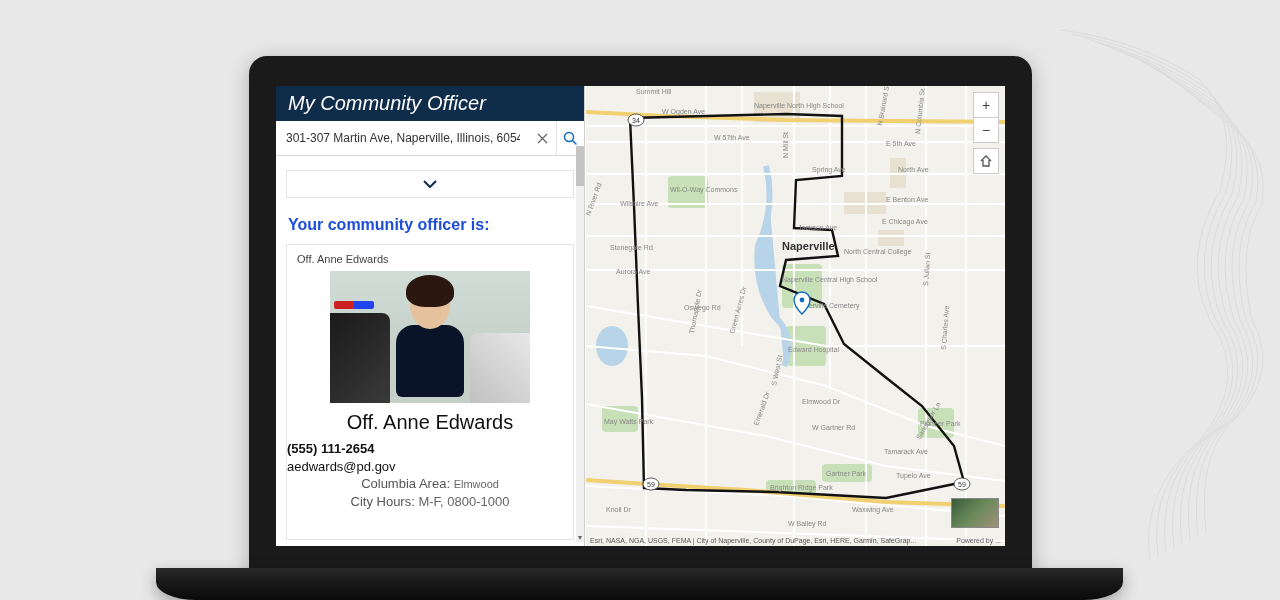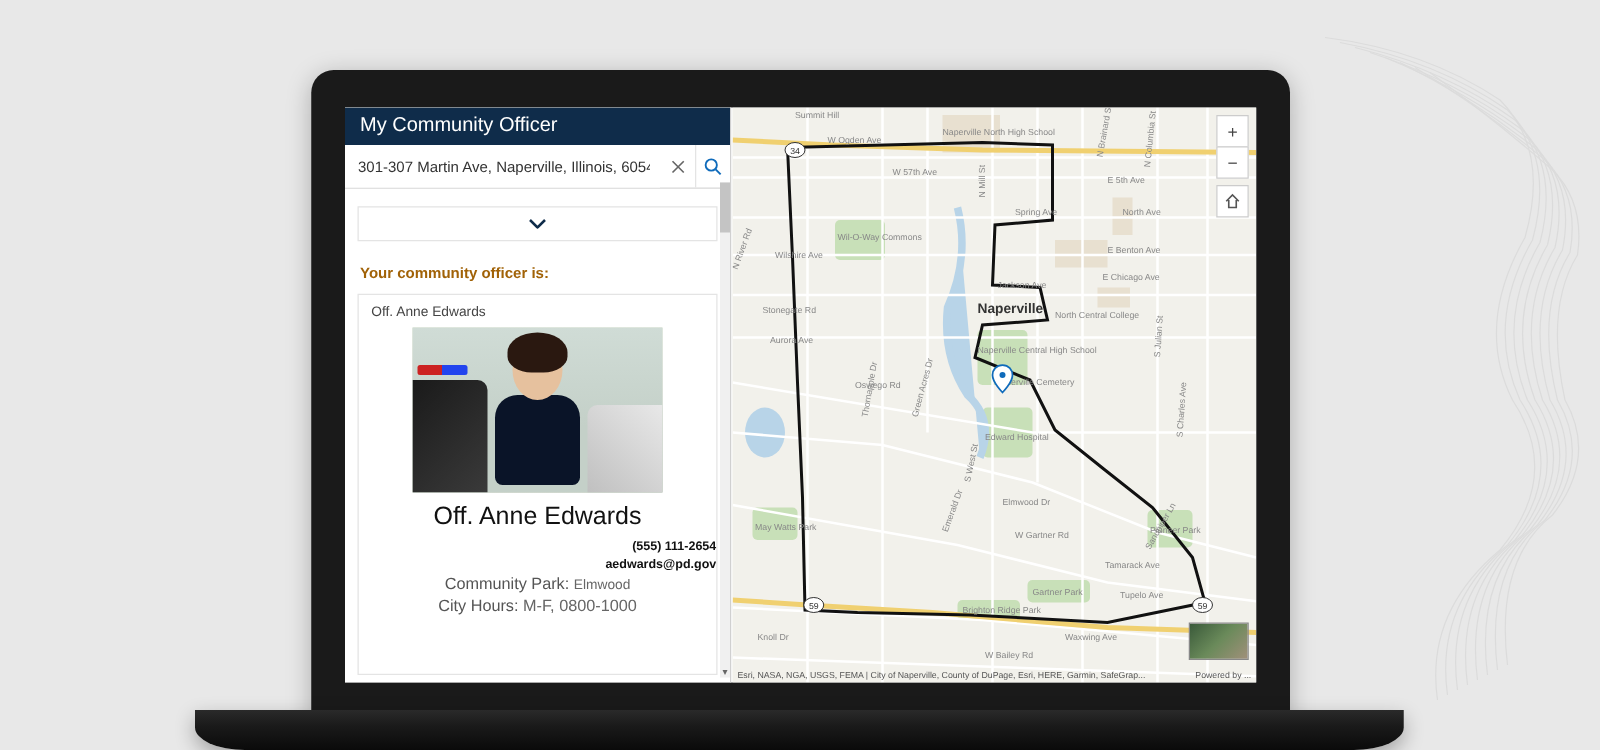--- a/index.html
+++ b/index.html
@@ -55,22 +55,23 @@
     width: 309px; height: 460px;
     border-right: 1px solid #d0d0d0;
     background: #fff;
     display: flex;
     flex-direction: column;
   }
   .app-header {
     background: #0f2c4a;
     color: #fff;
     padding: 6px 12px;
-    font-size: 16px;
+    font-size: 20px;
     font-weight: 400;
+    font-style: italic;
   }
   .search-row {
     display: flex;
     align-items: center;
     border-bottom: 1px solid #d8d8d8;
     background: #fff;
   }
   .search-input {
     flex: 1;
     border: none;
@@ -91,23 +92,23 @@
     border: 1px solid #e4e4e4;
     height: 28px;
     display: flex;
     align-items: center;
     justify-content: center;
     cursor: pointer;
     background: #fff;
   }
   .collapse-bar svg { fill: #0f2c4a; }
   .section-label {
-    font-size: 12px;
+    font-size: 16px;
     font-weight: 700;
-    color: #a16207;
+    color: #1d4ed8;
     padding: 4px 12px 10px 12px;
   }
   .card {
     margin: 0 10px 6px 10px;
     border: 1px solid #e4e4e4;
     background: #fff;
     flex: 1;
     overflow: hidden;
     display: flex;
     flex-direction: column;
@@ -137,27 +138,27 @@
   .officer-photo .car-r { position:absolute; right:0; bottom:0; width:60px; height:70px; background:linear-gradient(225deg,#e8e8e8,#c0c0c0); border-radius:8px 0 0 0;}
   .officer-photo .lightbar { position:absolute; left:4px; top:30px; width:40px; height:8px; background:linear-gradient(90deg,#c22 0%,#c22 50%,#24e 50%,#24e 100%); border-radius:2px;}
   .officer-name {
     text-align: center;
     font-size: 20px;
     font-weight: 400;
     color: #111;
     margin-top: 2px;
   }
   .officer-phone, .officer-email {
-    text-align: right;
-    font-size: 10px;
+    text-align: left;
+    font-size: 13px;
     color: #111;
     line-height: 1.35;
   }
   .officer-phone { font-weight: 600; margin-top: 6px;}
-  .officer-email { font-weight: 700; }
+  .officer-email { font-weight: 400; }
   .officer-line { text-align: center; font-size: 13px; color: #666; line-height: 1.4;}
   .officer-line b { color: #555; font-weight: 400;}
   .officer-line .val { font-size: 11px; }
   .scrollbar {
     position: absolute;
     right: 0; top: 60px;
     width: 8px; height: 396px;
     background: #f0f0f0;
   }
   .scroll-thumb {
@@ -285,21 +286,21 @@
             <div class="head">
                 <div class="hair"></div>
               </div>
             <div class="body"></div>
           </div>
         </div>
         <div class="officer-name">Off. Anne Edwards</div>
         <div class="officer-phone">(555) 111-2654</div>
         <div class="officer-email">aedwards@pd.gov</div>
         <div class="officer-line">
-          <b>Community Park: </b><span class="val">Elmwood</span>
+          <b>Columbia Area: </b><span class="val">Elmwood</span>
         </div>
         <div class="officer-line">
           <b>City Hours: </b><span>M-F, 0800-1000</span>
         </div>
       </div>
 
       <div class="scrollbar">
         <div class="scroll-thumb"></div>
         <div class="scroll-arrow-b">▾</div>
       </div>

